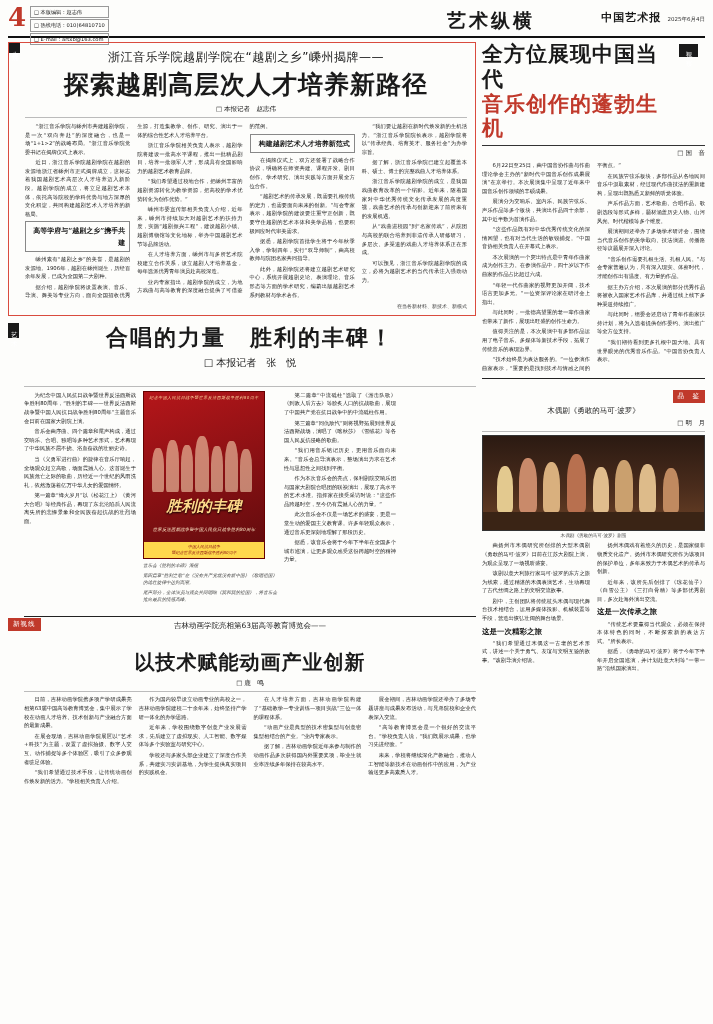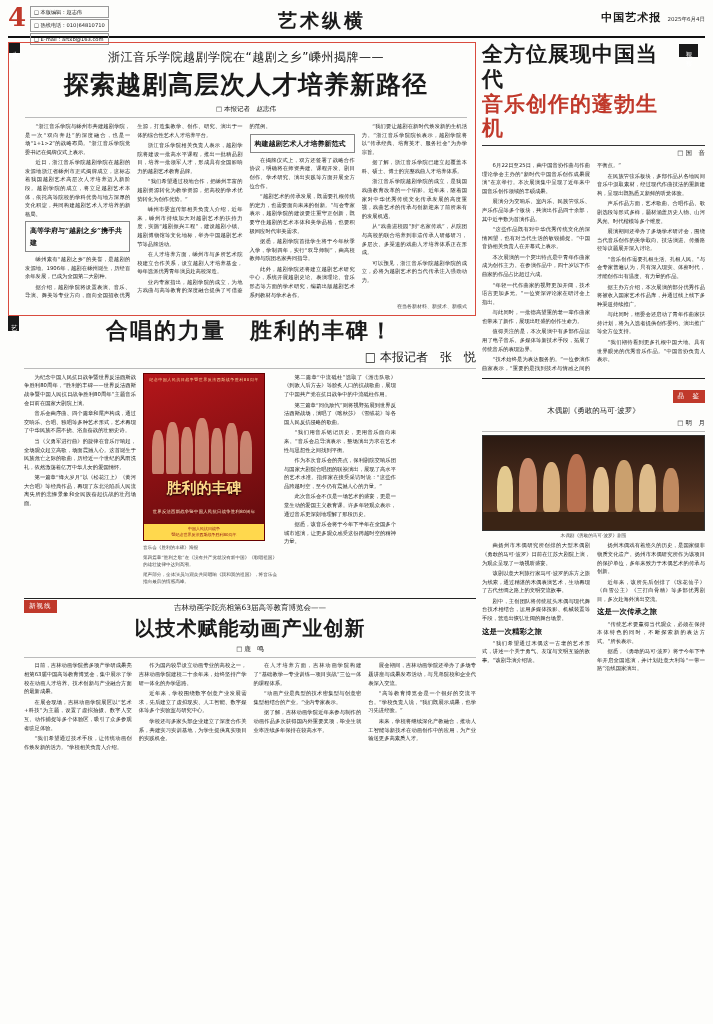--- a/index.html
+++ b/index.html
@@ -11,21 +11,21 @@
     position: relative;
     overflow: hidden;
   }
   .page { width: 713px; height: 1024px; position: relative; padding: 4px 8px; }
 
   
   .masthead { display: flex; align-items: flex-start; height: 34px; border-bottom: 2px solid #111; padding-bottom: 2px; }
   .pagenum { font-size: 26px; font-weight: bold; color: #c0392b; font-family: "DejaVu Serif", serif; line-height: 1; width: 22px; }
   .mh-credits { font-size: 5.2px; line-height: 1.6; margin-top: 2px; }
   .mh-credit-row { border: 1px solid #999; padding: 1px 3px; margin-bottom: 1px; white-space: nowrap; }
-  .mh-title { flex: 1; text-align: center; font-size: 19px; font-weight: bold; letter-spacing: 3px; font-family: "DejaVu Serif", serif; padding-top: 4px; }
+  .mh-title { flex: 1; text-align: right; font-size: 19px; font-weight: bold; letter-spacing: 3px; font-family: "DejaVu Serif", serif; padding-top: 4px; }
   .mh-right { text-align: right; font-size: 7px; padding-top: 6px; min-width: 170px; }
   .mh-brand { font-size: 11px; font-weight: bold; font-family: "DejaVu Serif", serif; letter-spacing: 1px; }
   .mh-date { font-size: 5.5px; color: #333; margin-left: 4px; }
 
   
   .body-grid { display: flex; gap: 6px; margin-top: 4px; height: 978px; }
   .col-left { width: 468px; display: flex; flex-direction: column; }
   .col-right { width: 223px; display: flex; flex-direction: column; }
 
   
@@ -37,49 +37,49 @@
   .htag { background: #1a1a1a; color: #fff; font-size: 6.5px; padding: 2px 5px; display: inline-block; letter-spacing: 1px; }
   .htag-red { background: #c0392b; text-align: center; }
 
   
   .feature { border: 1.2px solid #d94b3e; padding: 6px 8px 6px 16px; position: relative; }
   .feat-kicker { text-align: center; font-size: 12px; margin-bottom: 2px; letter-spacing: 0.5px; }
   .feat-head { text-align: center; font-size: 25px; font-weight: bold; font-family: "DejaVu Serif", serif; letter-spacing: 1px; margin: 2px 0 4px; }
   .feat-byline { text-align: center; font-size: 6.5px; border-bottom: 0.6px solid #bbb; padding-bottom: 3px; margin-bottom: 4px; }
   .cols4 { column-count: 4; column-gap: 7px; font-size: 5.3px; line-height: 1.62; text-align: justify; }
   .cols4 p { margin-bottom: 2px; text-indent: 2em; }
-  .subhead-box { border: 0.8px solid #888; padding: 3px 4px; font-size: 7px; font-weight: bold; text-align: left; margin: 3px 0; break-inside: avoid; font-family: "DejaVu Serif", serif; }
+  .subhead-box { border: 0.8px solid #888; padding: 3px 4px; font-size: 7px; font-weight: bold; text-align: right; margin: 3px 0; break-inside: avoid; font-family: "DejaVu Serif", serif; }
   .endnote { font-size: 5px; text-align: right; margin-top: 3px; color: #444; }
 
   
-  .chorus { margin-top: 0; position: relative; padding-left: 16px; }
+  .chorus { margin-top: 7px; position: relative; padding-left: 16px; }
   .chorus-head { text-align: center; font-size: 22px; font-weight: bold; font-family: "DejaVu Serif", serif; letter-spacing: 2px; margin-bottom: 3px; }
-  .chorus-byline { text-align: right; font-size: 12px; margin-bottom: 4px; border-bottom: 0.6px solid #bbb; padding-bottom: 2px; }
+  .chorus-byline { text-align: center; font-size: 10px; margin-bottom: 4px; border-bottom: 0.6px solid #bbb; padding-bottom: 16px; }
   .chorus-body { display: flex; gap: 7px; }
   .ch-col { width: 112px; font-size: 5.3px; line-height: 1.62; text-align: justify; }
   .ch-col p { margin-bottom: 2px; text-indent: 2em; }
 
   
-  .poster { width: 134px; flex-shrink: 0; }
+  .poster { width: 134px; flex-shrink: 0; font-style: italic; }
   .poster-img {
     width: 122px; height: 168px; position: relative; overflow: hidden;
     background: linear-gradient(160deg,#b5161a 0%,#8e1114 45%,#5e0b0d 100%);
     border: 0.5px solid #600;
   }
   .poster-top { font-size: 4px; color: #ffd9a0; text-align: center; padding-top: 3px; letter-spacing: 0.5px; }
   .poster-figs { position: absolute; top: 30px; left: 0; right: 0; height: 70px; }
   .fig { position: absolute; bottom: 0; background: rgba(255,228,190,0.55); border-radius: 40% 40% 10% 10%; }
   .poster-title { position: absolute; bottom: 42px; width: 100%; text-align: center; color: #ffd98a; font-size: 15px; font-weight: bold; font-family: "DejaVu Serif", serif; text-shadow: 0 1px 2px #000; }
   .poster-sub { position: absolute; bottom: 26px; width: 100%; text-align: center; color: #ffeccb; font-size: 4.3px; letter-spacing: 0.3px; }
   .poster-band { position: absolute; bottom: 0; width: 100%; background: #ffd84d; color: #8e1114; font-size: 4px; text-align: center; padding: 2px 0; line-height: 1.5; }
   .poster-cap { font-size: 4.6px; color: #444; text-align: justify; line-height: 1.55; margin-top: 3px; }
 
   
   .anim { margin-top: 7px; position: relative; padding-left: 16px; }
-  .anim-kicker { text-align: center; font-size: 7.5px; margin-bottom: 2px; }
+  .anim-kicker { text-align: center; font-size: 7.5px; margin-bottom: 18px; }
   .anim-head { text-align: center; font-size: 20px; font-weight: bold; font-family: "DejaVu Serif", serif; letter-spacing: 1px; }
   .anim-byline { text-align: center; font-size: 6.5px; margin: 3px 0; border-bottom: 0.6px solid #bbb; padding-bottom: 3px; }
 
   
   .rt-head-wrap { display: flex; gap: 4px; border-bottom: 1px solid #333; padding-bottom: 4px; }
   .rt-head { flex: 1; font-size: 21px; font-weight: bold; font-family: "DejaVu Serif", serif; line-height: 1.18; letter-spacing: 1px; }
   .rt-head .l2 { color: #c0392b; }
   .rt-sideTag { width: 26px; }
   .rt-byline { text-align: right; font-size: 6.5px; padding: 3px 0; }
   .cols2 { column-count: 2; column-gap: 7px; font-size: 5.3px; line-height: 1.62; text-align: justify; }
@@ -188,21 +188,21 @@
             <p>“我们用音乐铭记历史，更用音乐面向未来。”音乐会总导演表示，整场演出力求在艺术性与思想性之间找到平衡。</p>
             <p>作为本次音乐会的亮点，保利剧院交响乐团与国家大剧院合唱团的联袂演出，展现了高水平的艺术水准。指挥家在接受采访时说：“这些作品跨越时空，至今仍有震撼人心的力量。”</p>
             <p>此次音乐会不仅是一场艺术的盛宴，更是一堂生动的爱国主义教育课。许多年轻观众表示，通过音乐更深刻地理解了那段历史。</p>
             <p>据悉，该音乐会将于今年下半年在全国多个城市巡演，让更多观众感受这份跨越时空的精神力量。</p>
           </div>
         </div>
       </div>
 
       <div class="anim">
         <hr class="hr-thick">
-        <div class="htag htag-red" style="position:absolute;left:16px;top:8px">新视线</div>
+        <div class="htag htag-red" style="position:absolute;left:0;top:8px">新视线</div>
         <div class="anim-kicker">吉林动画学院亮相第63届高等教育博览会——</div>
         <div class="anim-head">以技术赋能动画产业创新</div>
         <div class="anim-byline">□ 鹿　鸣</div>
         <div class="cols4">
           <p>日前，吉林动画学院携多项产学研成果亮相第63届中国高等教育博览会，集中展示了学校在动画人才培养、技术创新与产业融合方面的最新成果。</p>
           <p>在展会现场，吉林动画学院展区以“艺术+科技”为主题，设置了虚拟拍摄、数字人交互、动作捕捉等多个体验区，吸引了众多参观者驻足体验。</p>
           <p>“我们希望通过技术手段，让传统动画创作焕发新的活力。”学校相关负责人介绍。</p>
           <p>作为国内较早设立动画专业的高校之一，吉林动画学院建校二十余年来，始终坚持产学研一体化的办学思路。</p>
           <p>近年来，学校围绕数字创意产业发展需求，先后建立了虚拟现实、人工智能、数字媒体等多个实验室与研究中心。</p>
           <p>学校还与多家头部企业建立了深度合作关系，共建实习实训基地，为学生提供真实项目的实践机会。</p>

